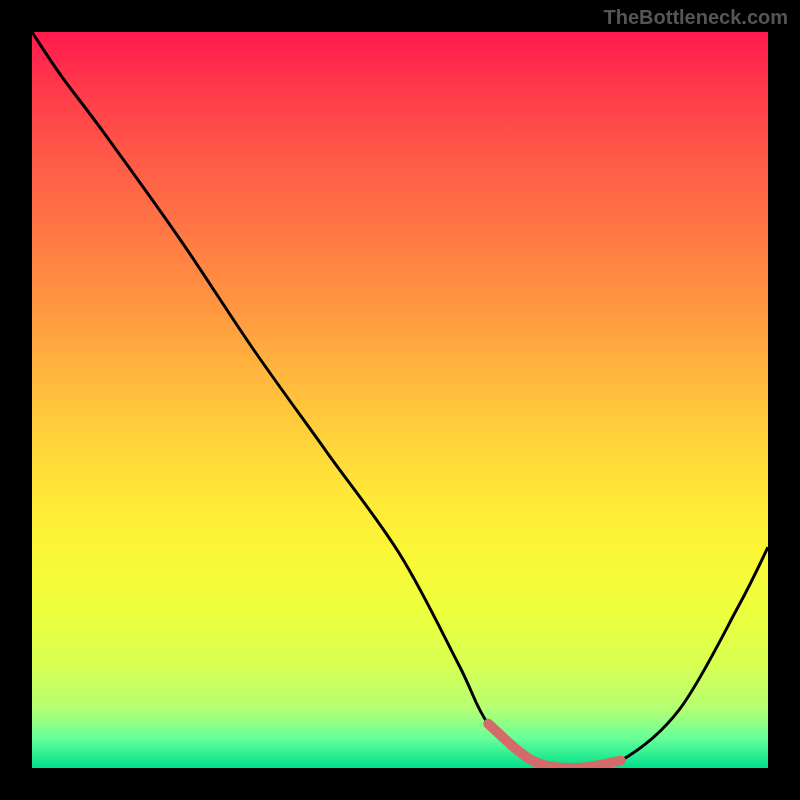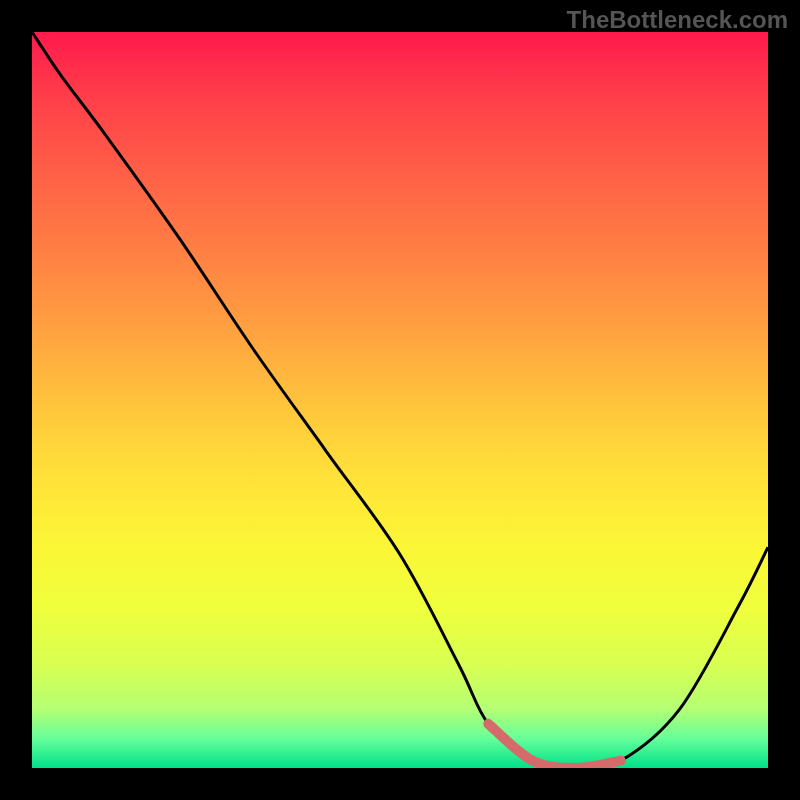--- a/index.html
+++ b/index.html
@@ -9,21 +9,21 @@
     width: 800px;
     height: 800px;
     position: relative;
     font-family: Arial, sans-serif;
   }
   .watermark {
     position: absolute;
     top: 6px;
     right: 12px;
     color: #555;
-    font-size: 24px;
+    font-size: 20px;
     font-weight: bold;
     z-index: 10;
   }
   .chart-area {
     position: absolute;
     left: 32px;
     top: 32px;
     width: 736px;
     height: 736px;
     background: linear-gradient(to bottom,

